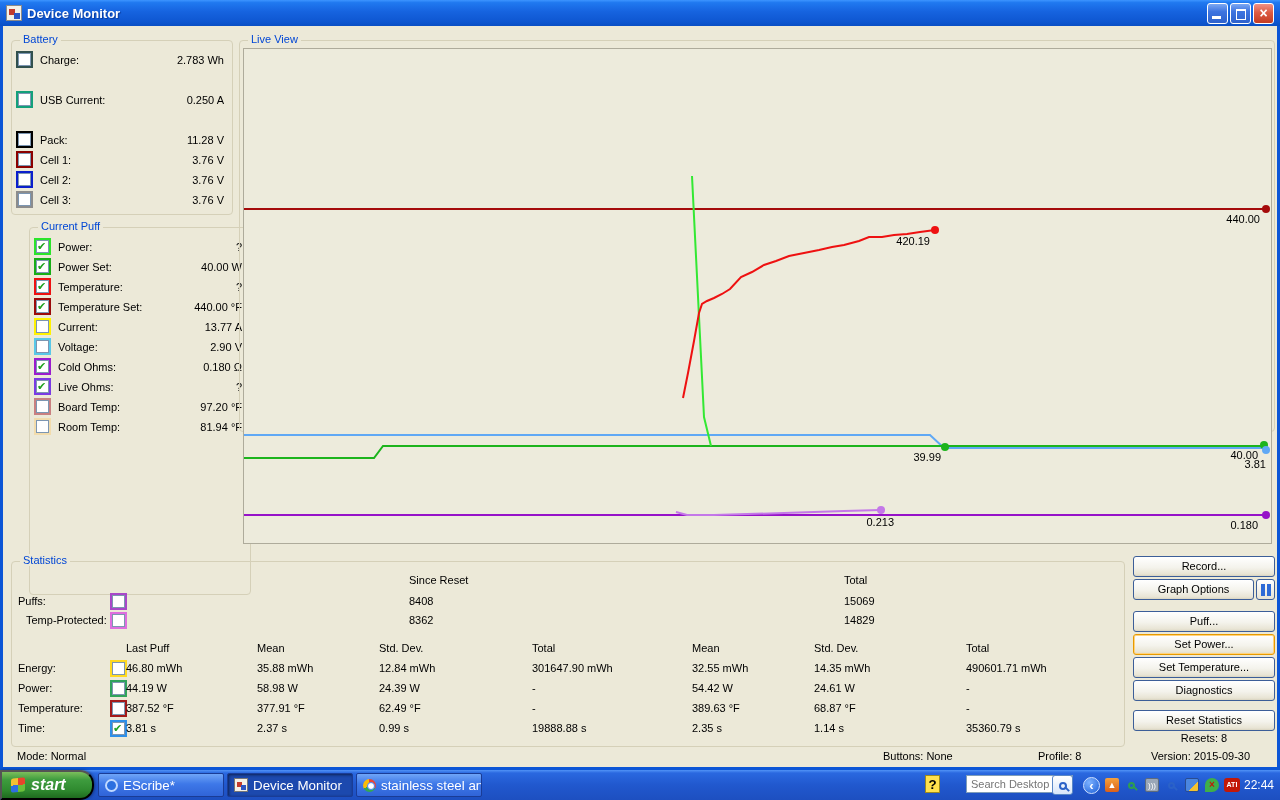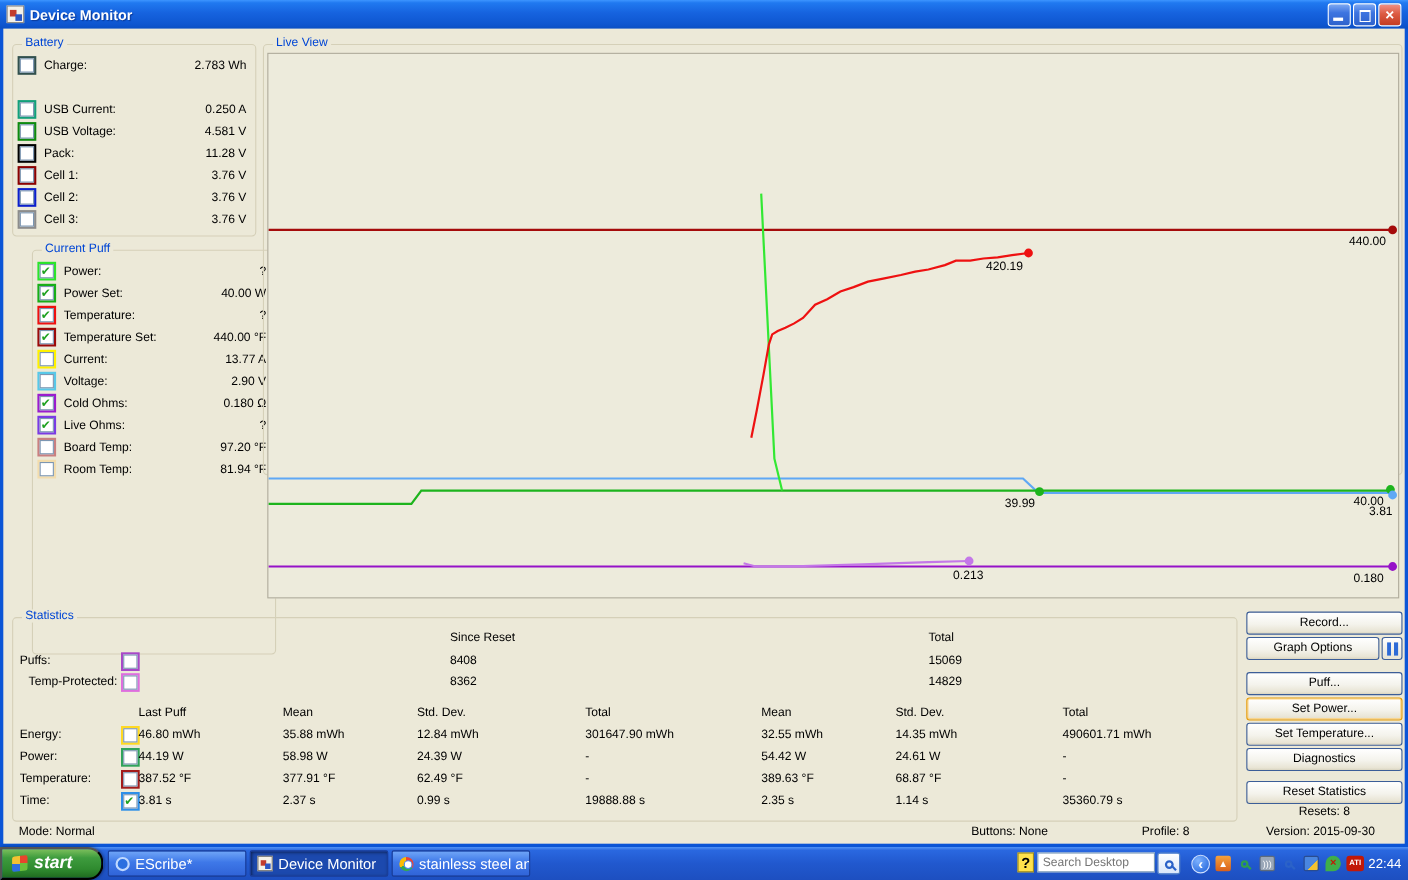--- a/index.html
+++ b/index.html
@@ -91,21 +91,21 @@
   .escribe-icon { width:13px; height:13px; border-radius:50%; background:#2B6FE0; border:2px solid #BFD8FF; flex:none; }
   .dm-task-icon { position:relative; width:14px; height:14px; background:#F4F1E8; border:1px solid #777; flex:none; }
   .dm-task-icon::before { content:""; position:absolute; left:2px; top:3px; width:5px; height:5px; background:#C23B2E; }
   .dm-task-icon::after { content:""; position:absolute; left:6px; top:6px; width:5px; height:5px; background:#2B55C4; }
   .chrome-icon { width:13px; height:13px; border-radius:50%; flex:none;
     background:conic-gradient(#EA4335 0 120deg,#34A853 0 240deg,#FBBC05 0 360deg); position:relative; }
   .chrome-icon::after { content:""; position:absolute; left:3.5px; top:3.5px; width:6px; height:6px; border-radius:50%; background:#fff; border:1px solid #4285F4; }
 
   .help-icon { position:absolute; left:925px; top:5px; width:15px; height:18px; background:#FFE14C; border:1px solid #9C8A20;
     color:#000; font-weight:bold; text-align:center; line-height:17px; }
-  .search-input { position:absolute; left:943px; top:5px; width:107px; height:16px; border:1px solid #7F9DB9; padding:8px 4px;
+  .search-input { position:absolute; left:966px; top:5px; width:107px; height:16px; border:1px solid #7F9DB9; padding:8px 4px;
     font-family:inherit; font-size:11px; color:#444; }
   .search-btn { position:absolute; left:1052px; top:5px; width:21px; height:20px; border-radius:3px; border:1px solid #5A87C6;
     background:linear-gradient(180deg,#FFFFFF,#D8E6FA); }
   .mag { position:relative; display:inline-block; width:8px; height:8px; border:2px solid #2B62C8; border-radius:50%; }
   .mag::after { content:""; position:absolute; width:6px; height:2px; background:#2B62C8; transform:rotate(45deg); right:-5px; bottom:-2px; }
   .mag.green { border-color:#2F9E4F; } .mag.green::after { background:#2F9E4F; }
   .mag.small { width:7px; height:7px; border-width:2px; }
 
   .tray { position:absolute; right:6px; top:0; height:30px; display:flex; align-items:center; gap:4px; }
   .tray-chevron { width:17px; height:17px; border-radius:50%; background:radial-gradient(circle at 35% 30%,#7DB2FF,#1C5FD8);
@@ -146,27 +146,20 @@
       <span class="lbl">Charge:</span>
       <span class="val">2.783 Wh</span>
     </div>
     <div class="prow r2">
       <span class="cb" style="background: rgb(19, 160, 122);">
           <span class="inner"></span>
         </span>
       <span class="lbl">USB Current:</span>
       <span class="val">0.250 A</span>
     </div>
-    <div class="prow r3">
-      <span class="cb" style="background: rgb(14, 138, 14);">
-          <span class="inner"></span>
-        </span>
-      <span class="lbl">USB Voltage:</span>
-      <span class="val">4.581 V</span>
-    </div>
     <div class="prow r4">
       <span class="cb" style="background: rgb(0, 0, 0);">
           <span class="inner"></span>
         </span>
       <span class="lbl">Pack:</span>
       <span class="val">11.28 V</span>
     </div>
     <div class="prow r5">
       <span class="cb" style="background: rgb(139, 0, 0);">
           <span class="inner"></span>

